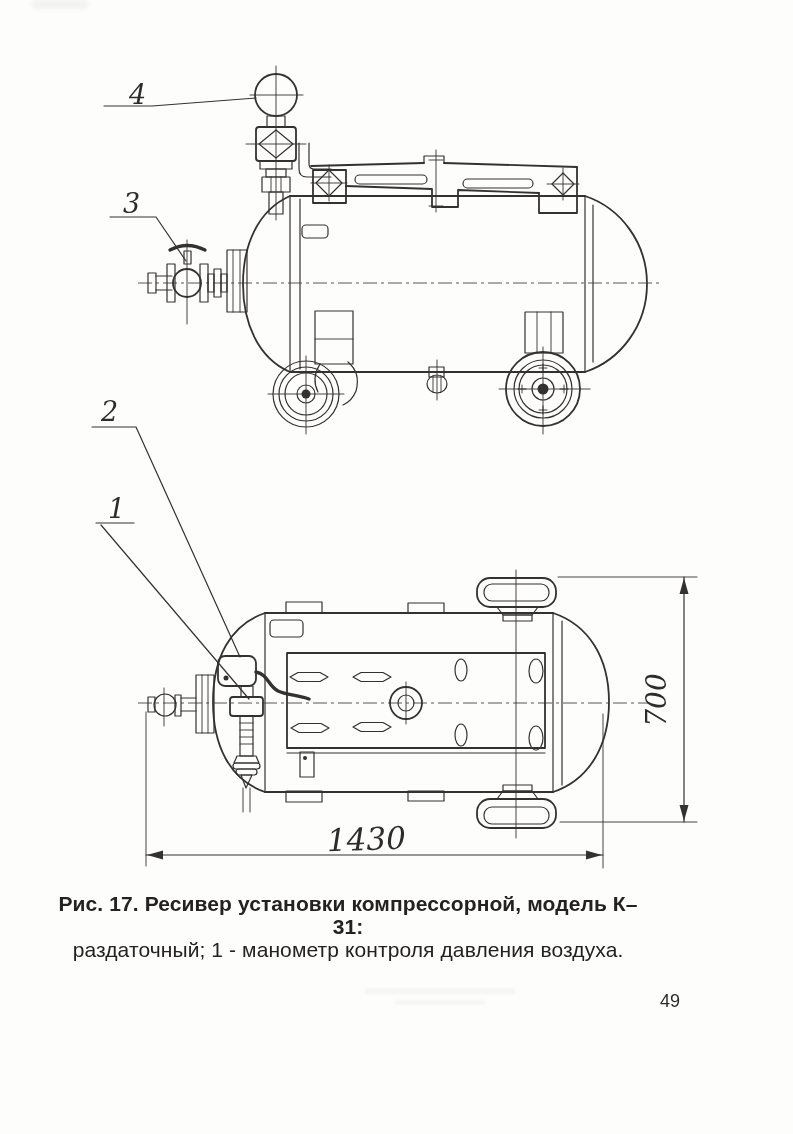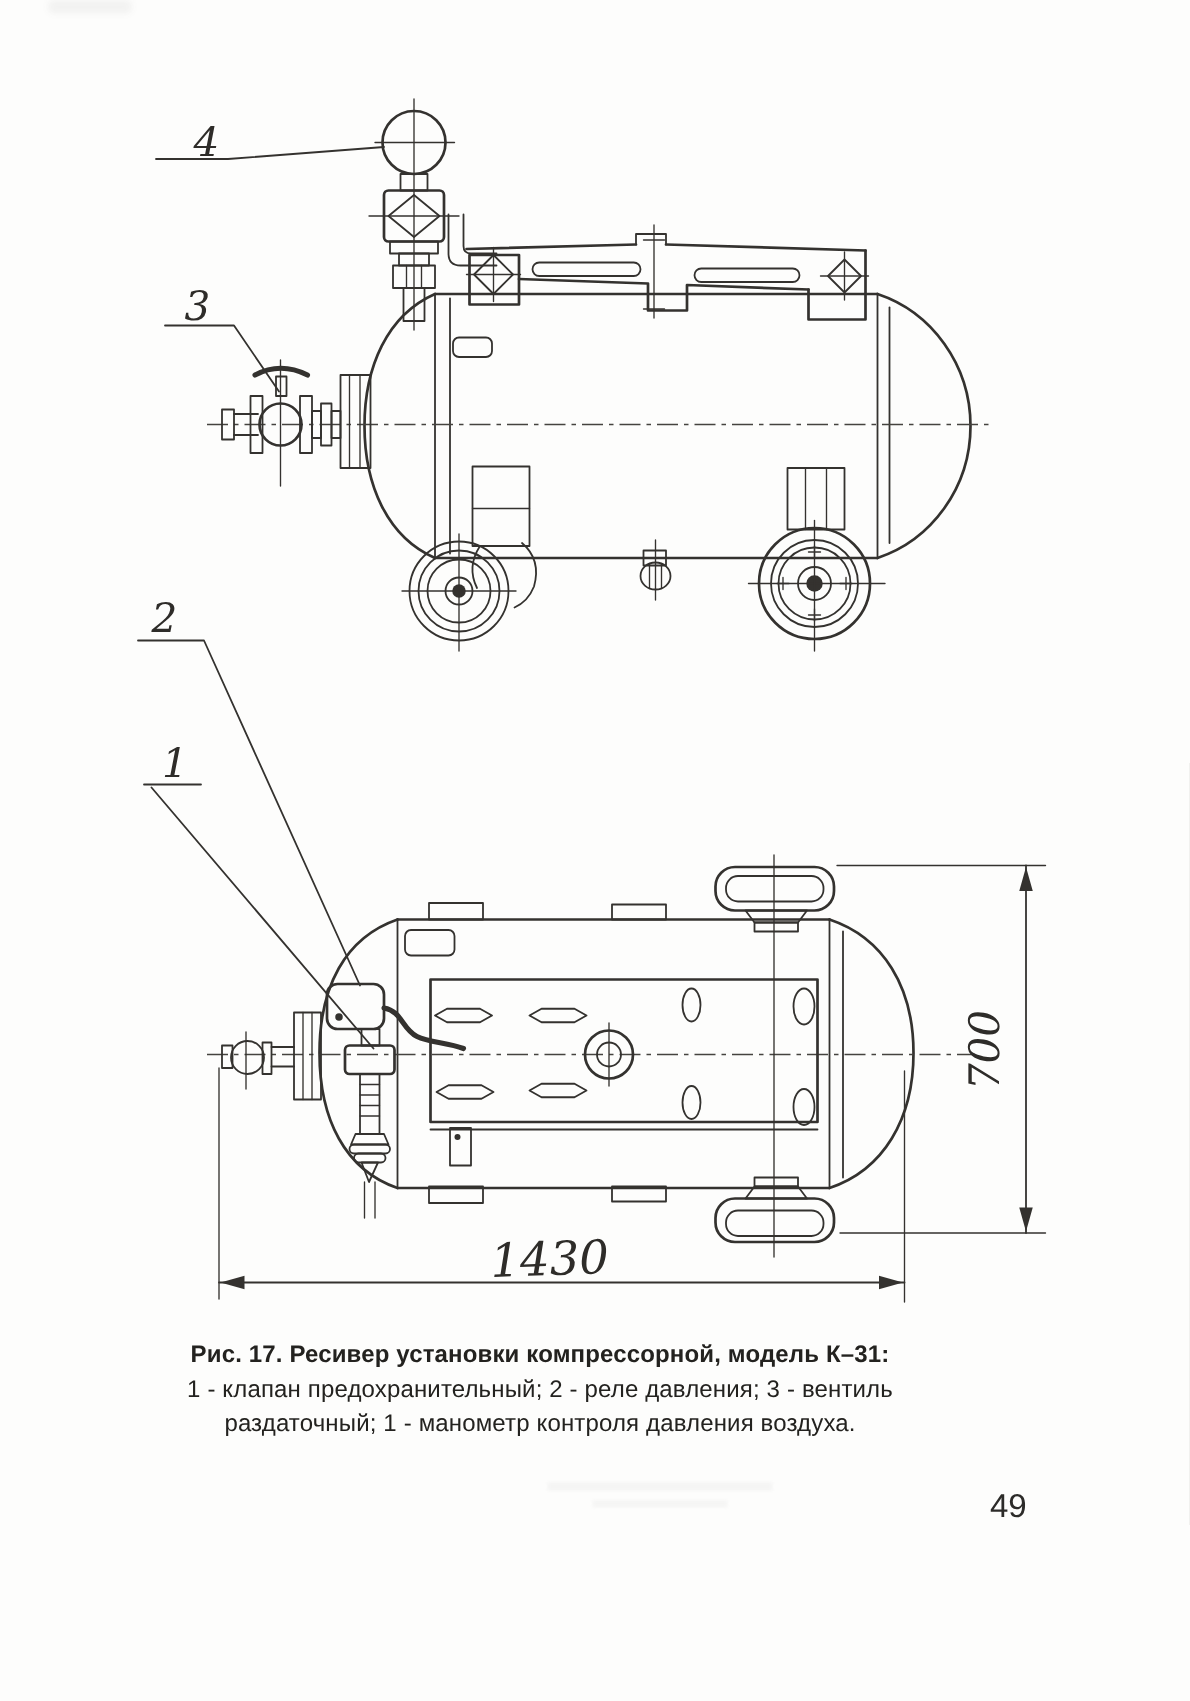--- a/index.html
+++ b/index.html
@@ -30,29 +30,29 @@
   .w18{stroke-width:1.8;} .w12{stroke-width:1.2;} .w09{stroke-width:0.9;}
   .thick{stroke-width:3.4;}
   .cl{stroke:#45433f;stroke-width:0.9;stroke-dasharray:14 4 3 4;}
   .fillink{fill:#34322f;stroke:none;}
   .hand{
     font-family:"DejaVu Serif", serif;
     font-style:italic;
     fill:#2e2c29;stroke:none;
   }
   .caption{
-    position:absolute;left:58px;top:892px;width:604px;
-    text-align:center;font-size:16px;line-height:23px;
+    position:absolute;left:46px;top:892px;width:604px;
+    text-align:center;font-size:21px;line-height:23px;
     color:#23221f;
     letter-spacing:0.1px;
   }
   .caption .b{font-weight:bold;}
   .pagenum{
     position:absolute;left:660px;top:991px;width:60px;
-    font-size:22px;color:#2c2b29;text-align:left;
+    font-size:18px;color:#2c2b29;text-align:left;
   }
 </style>
 </head>
 <body>
 
 <div class="page">
 
   <div class="scan-smudge"></div>
 
   <svg class="drawing" width="793" height="1134" viewBox="0 0 793 1134">
@@ -285,19 +285,18 @@
         <path class="fillink" d="M684,821 L679.5,805 L688.5,805 Z"></path>
         <text class="hand" font-size="28" text-anchor="middle" transform="rotate(-90 666 700)" x="666" y="700">700</text>
       </g>
     </g>
   </svg>
 
   <div class="bleed"></div>
 
   <div class="caption">
     <div class="b">Рис. 17. Ресивер установки компрессорной, модель К–31:</div>
-    <div>1 - клапан предохранительный; 2 - реле давления; 3 - вентиль</div>
     <div>раздаточный; 1 - манометр контроля давления воздуха.</div>
   </div>
 
   <div class="pagenum">49</div>
 
 </div>
 
 </body></html>

